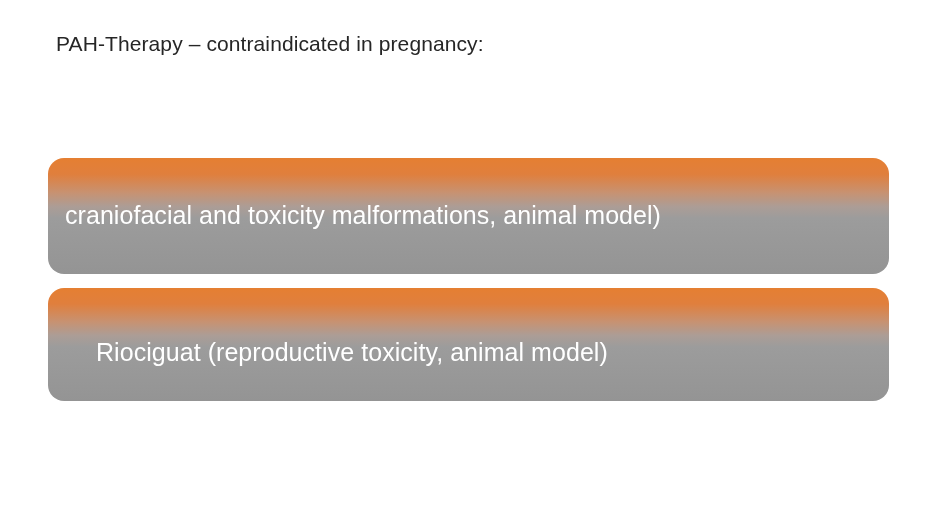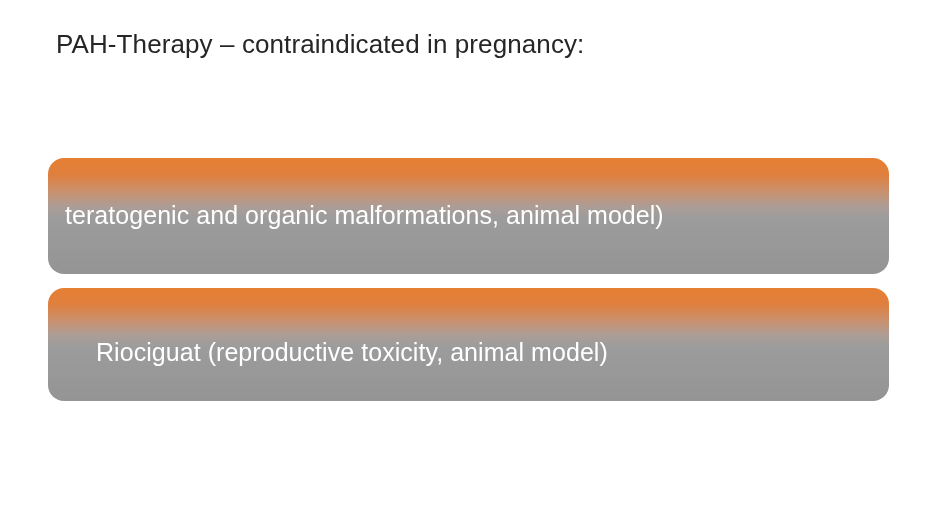--- a/index.html
+++ b/index.html
@@ -21,21 +21,21 @@
     height: 526px;
     background: #ffffff;
   }
 
   
   #slide-title {
     position: absolute;
     left: 56px;
     top: 26px;
     width: 820px;
-    font-size: 26px;
+    font-size: 21px;
     line-height: 36px;
     color: #262626;
     font-weight: 400;
     letter-spacing: 0.1px;
     white-space: nowrap;
   }
 
   
   .callout {
     position: absolute;
@@ -88,20 +88,20 @@
   }
 </style>
 </head>
 <body>
 
 <div id="slide">
 
   <div id="slide-title">PAH-Therapy – contraindicated in pregnancy:</div>
 
   <div class="callout" id="callout-1">
-    <div class="callout-line">teratogenic and organic malformations, animal model)</div>
+    <div class="callout-line">craniofacial and toxicity malformations, animal model)</div>
   </div>
 
   <div class="callout" id="callout-2">
     <div class="callout-line">Riociguat (reproductive toxicity, animal model)</div>
   </div>
 
 </div>
 
 </body></html>

